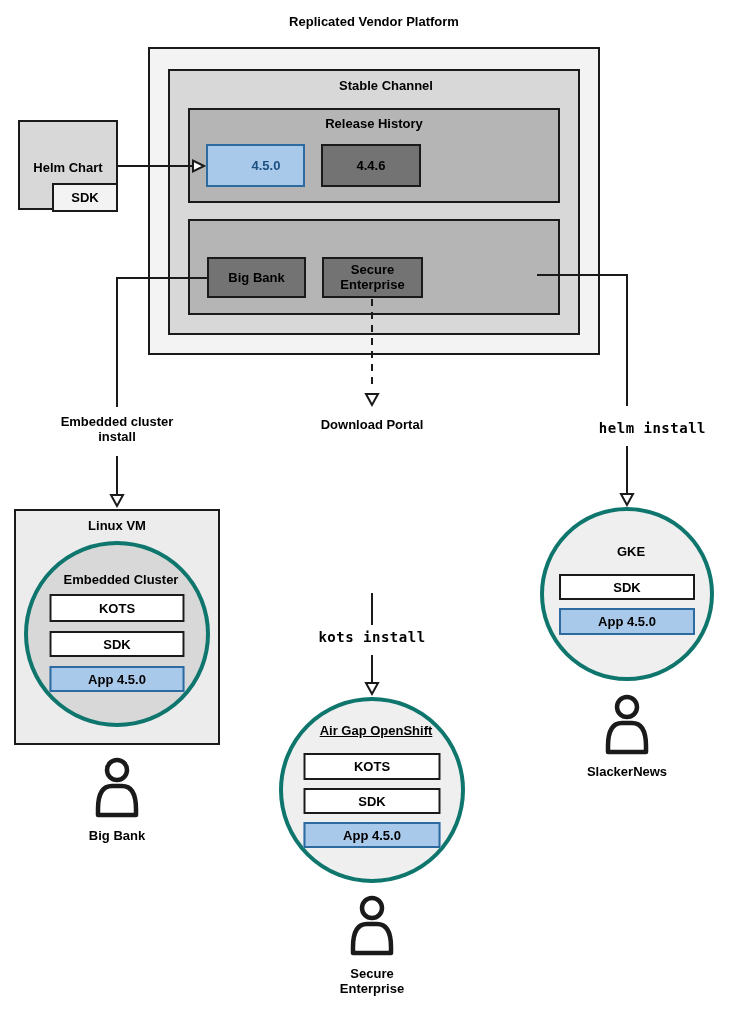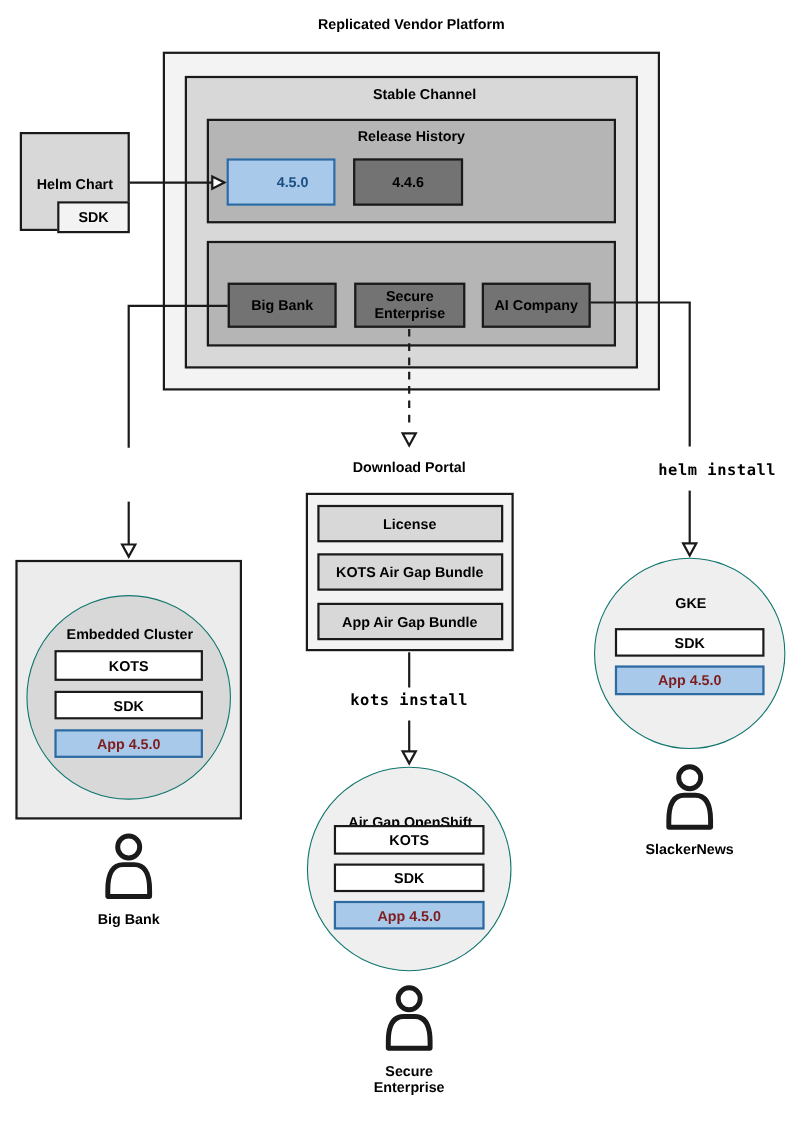--- a/index.html
+++ b/index.html
@@ -15,25 +15,25 @@
   .fill-vm{background:#ececec;}
   .fill-circle-grey{background:#d8d8d8;}
   .fill-circle-light{background:#efefef;}
   .lbl{font-weight:bold;font-size:13px;line-height:1.18;text-align:center;}
   .chip{
     position:absolute;left:50%;transform:translateX(-50%);
     border:2px solid #1a1a1a;background:#fff;box-sizing:border-box;
     display:flex;align-items:center;justify-content:center;
     font-weight:bold;font-size:13px;
   }
-  .chip-blue{background:#a9c9ea;border-color:#2d6a9f;color:#7f1d1d;}
+  .chip-blue{background:#a9c9ea;border-color:#2d6a9f;color:#000000;}
   .rel{position:absolute;box-sizing:border-box;border:2px solid #1a1a1a;background:#737373;
     display:flex;align-items:center;justify-content:center;font-weight:bold;font-size:13px;}
   .rel-blue{background:#a9c9ea;border-color:#2d6a9f;color:#1b4f82;padding-left:21px;}
-  .circle{border:1px solid #0f766e;border-radius:50%;box-sizing:border-box;}
+  .circle{border:4px solid #0f766e;border-radius:50%;box-sizing:border-box;}
   .mono{font-family:"DejaVu Sans Mono","Liberation Mono",monospace;font-weight:bold;
     font-size:14px;text-align:center;letter-spacing:0.5px;}
   .overlay{position:absolute;left:0;top:0;z-index:10;pointer-events:none;}
   .flexc{display:flex;align-items:center;justify-content:center;}
 </style>
 </head>
 <body>
 
 <div class="canvas">
 
@@ -45,70 +45,66 @@
   <div class="abs lbl" style="left:168px;top:78px;width:412px;padding-left:24px;">Stable Channel</div>
 
   <div class="abs box fill-l3" style="left:188px;top:108px;width:372px;height:95px;"></div>
   <div class="abs lbl" style="left:188px;top:116px;width:372px;">Release History</div>
   <div class="rel rel-blue" style="left:206px;top:144px;width:99px;height:43px;">4.5.0</div>
   <div class="rel" style="left:321px;top:144px;width:100px;height:43px;">4.4.6</div>
 
   <div class="abs box fill-l3" style="left:188px;top:219px;width:372px;height:96px;"></div>
   <div class="rel" style="left:207px;top:257px;width:99px;height:41px;">Big Bank</div>
   <div class="rel" style="left:322px;top:257px;width:101px;height:41px;text-align:center;line-height:1.1;">Secure Enterprise</div>
-  <div class="rel" style="left:438px;top:257px;width:99px;height:41px;">AI Company</div>
 
   <div class="abs box fill-l2" style="left:18px;top:120px;width:100px;height:90px;"></div>
   <div class="abs lbl" style="left:18px;top:160px;width:100px;">Helm Chart</div>
   <div class="abs box fill-l1 flexc" style="left:52px;top:183px;width:66px;height:29px;font-weight:bold;font-size:13px;">SDK</div>
 
+  <div class="abs lbl" style="left:52px;top:414px;width:130px;">Embedded cluster install</div>
 
   <div class="abs box fill-vm" style="left:14px;top:509px;width:206px;height:236px;"></div>
+  <div class="abs lbl" style="left:14px;top:518px;width:206px;">Linux VM</div>
 
   <div class="abs circle fill-circle-grey" style="left:24px;top:541px;width:186px;height:186px;">
     <div class="abs lbl" style="left:0;top:27px;width:186px;">Embedded Cluster</div>
     <div class="chip" style="top:49px;width:135px;height:28px;">KOTS</div>
     <div class="chip" style="top:86px;width:135px;height:26px;">SDK</div>
     <div class="chip chip-blue" style="top:121px;width:135px;height:26px;">App 4.5.0</div>
   </div>
 
   <div class="abs" style="left:89px;top:757px;">
     <svg width="56" height="62" viewBox="0 0 56 62">
       <circle cx="28" cy="13" r="10" fill="none" stroke="#1a1a1a" stroke-width="4.5"></circle>
       <path d="M9 58 V52 Q9 29 23 29 H33 Q47 29 47 52 V58 Z" fill="none" stroke="#1a1a1a" stroke-width="4.5" stroke-linejoin="round"></path>
     </svg>
   </div>
   <div class="abs lbl" style="left:57px;top:828px;width:120px;">Big Bank</div>
 
   <div class="abs lbl" style="left:297px;top:417px;width:150px;">Download Portal</div>
 
-  <div class="abs box fill-l1" style="left:278px;top:448px;width:189px;height:144px;">
-    <div class="chip fill-l2" style="top:9px;width:169px;height:34px;background:#d8d8d8;">License</div>
-    <div class="chip fill-l2" style="top:53px;width:169px;height:34px;background:#d8d8d8;">KOTS Air Gap Bundle</div>
-    <div class="chip fill-l2" style="top:98px;width:169px;height:34px;background:#d8d8d8;">App Air Gap Bundle</div>
-  </div>
 
   <div class="abs mono" style="left:292px;top:629px;width:160px;">kots install</div>
 
   <div class="abs circle fill-circle-light" style="left:279px;top:697px;width:186px;height:186px;">
-    <div class="abs lbl" style="left:0;top:42px;width:186px;">Air Gap OpenShift</div>
+    <div class="abs lbl" style="left:0;top:22px;width:186px;text-decoration:underline;">Air Gap OpenShift</div>
     <div class="chip" style="top:52px;width:137px;height:27px;">KOTS</div>
     <div class="chip" style="top:87px;width:137px;height:26px;">SDK</div>
     <div class="chip chip-blue" style="top:121px;width:137px;height:26px;">App 4.5.0</div>
   </div>
 
   <div class="abs" style="left:344px;top:895px;">
     <svg width="56" height="62" viewBox="0 0 56 62">
       <circle cx="28" cy="13" r="10" fill="none" stroke="#1a1a1a" stroke-width="4.5"></circle>
       <path d="M9 58 V52 Q9 29 23 29 H33 Q47 29 47 52 V58 Z" fill="none" stroke="#1a1a1a" stroke-width="4.5" stroke-linejoin="round"></path>
     </svg>
   </div>
   <div class="abs lbl" style="left:332px;top:966px;width:80px;">Secure Enterprise</div>
 
-  <div class="abs mono" style="left:572px;top:420px;width:160px;">helm install</div>
+  <div class="abs mono" style="left:546px;top:420px;width:160px;text-align:right;">helm install</div>
 
   <div class="abs circle fill-circle-light" style="left:540px;top:507px;width:174px;height:174px;">
     <div class="abs lbl" style="left:0;top:33px;width:174px;">GKE</div>
     <div class="chip" style="top:63px;width:136px;height:26px;">SDK</div>
     <div class="chip chip-blue" style="top:97px;width:136px;height:27px;">App 4.5.0</div>
   </div>
 
   <div class="abs" style="left:599px;top:694px;">
     <svg width="56" height="62" viewBox="0 0 56 62">
       <circle cx="28" cy="13" r="10" fill="none" stroke="#1a1a1a" stroke-width="4.5"></circle>

